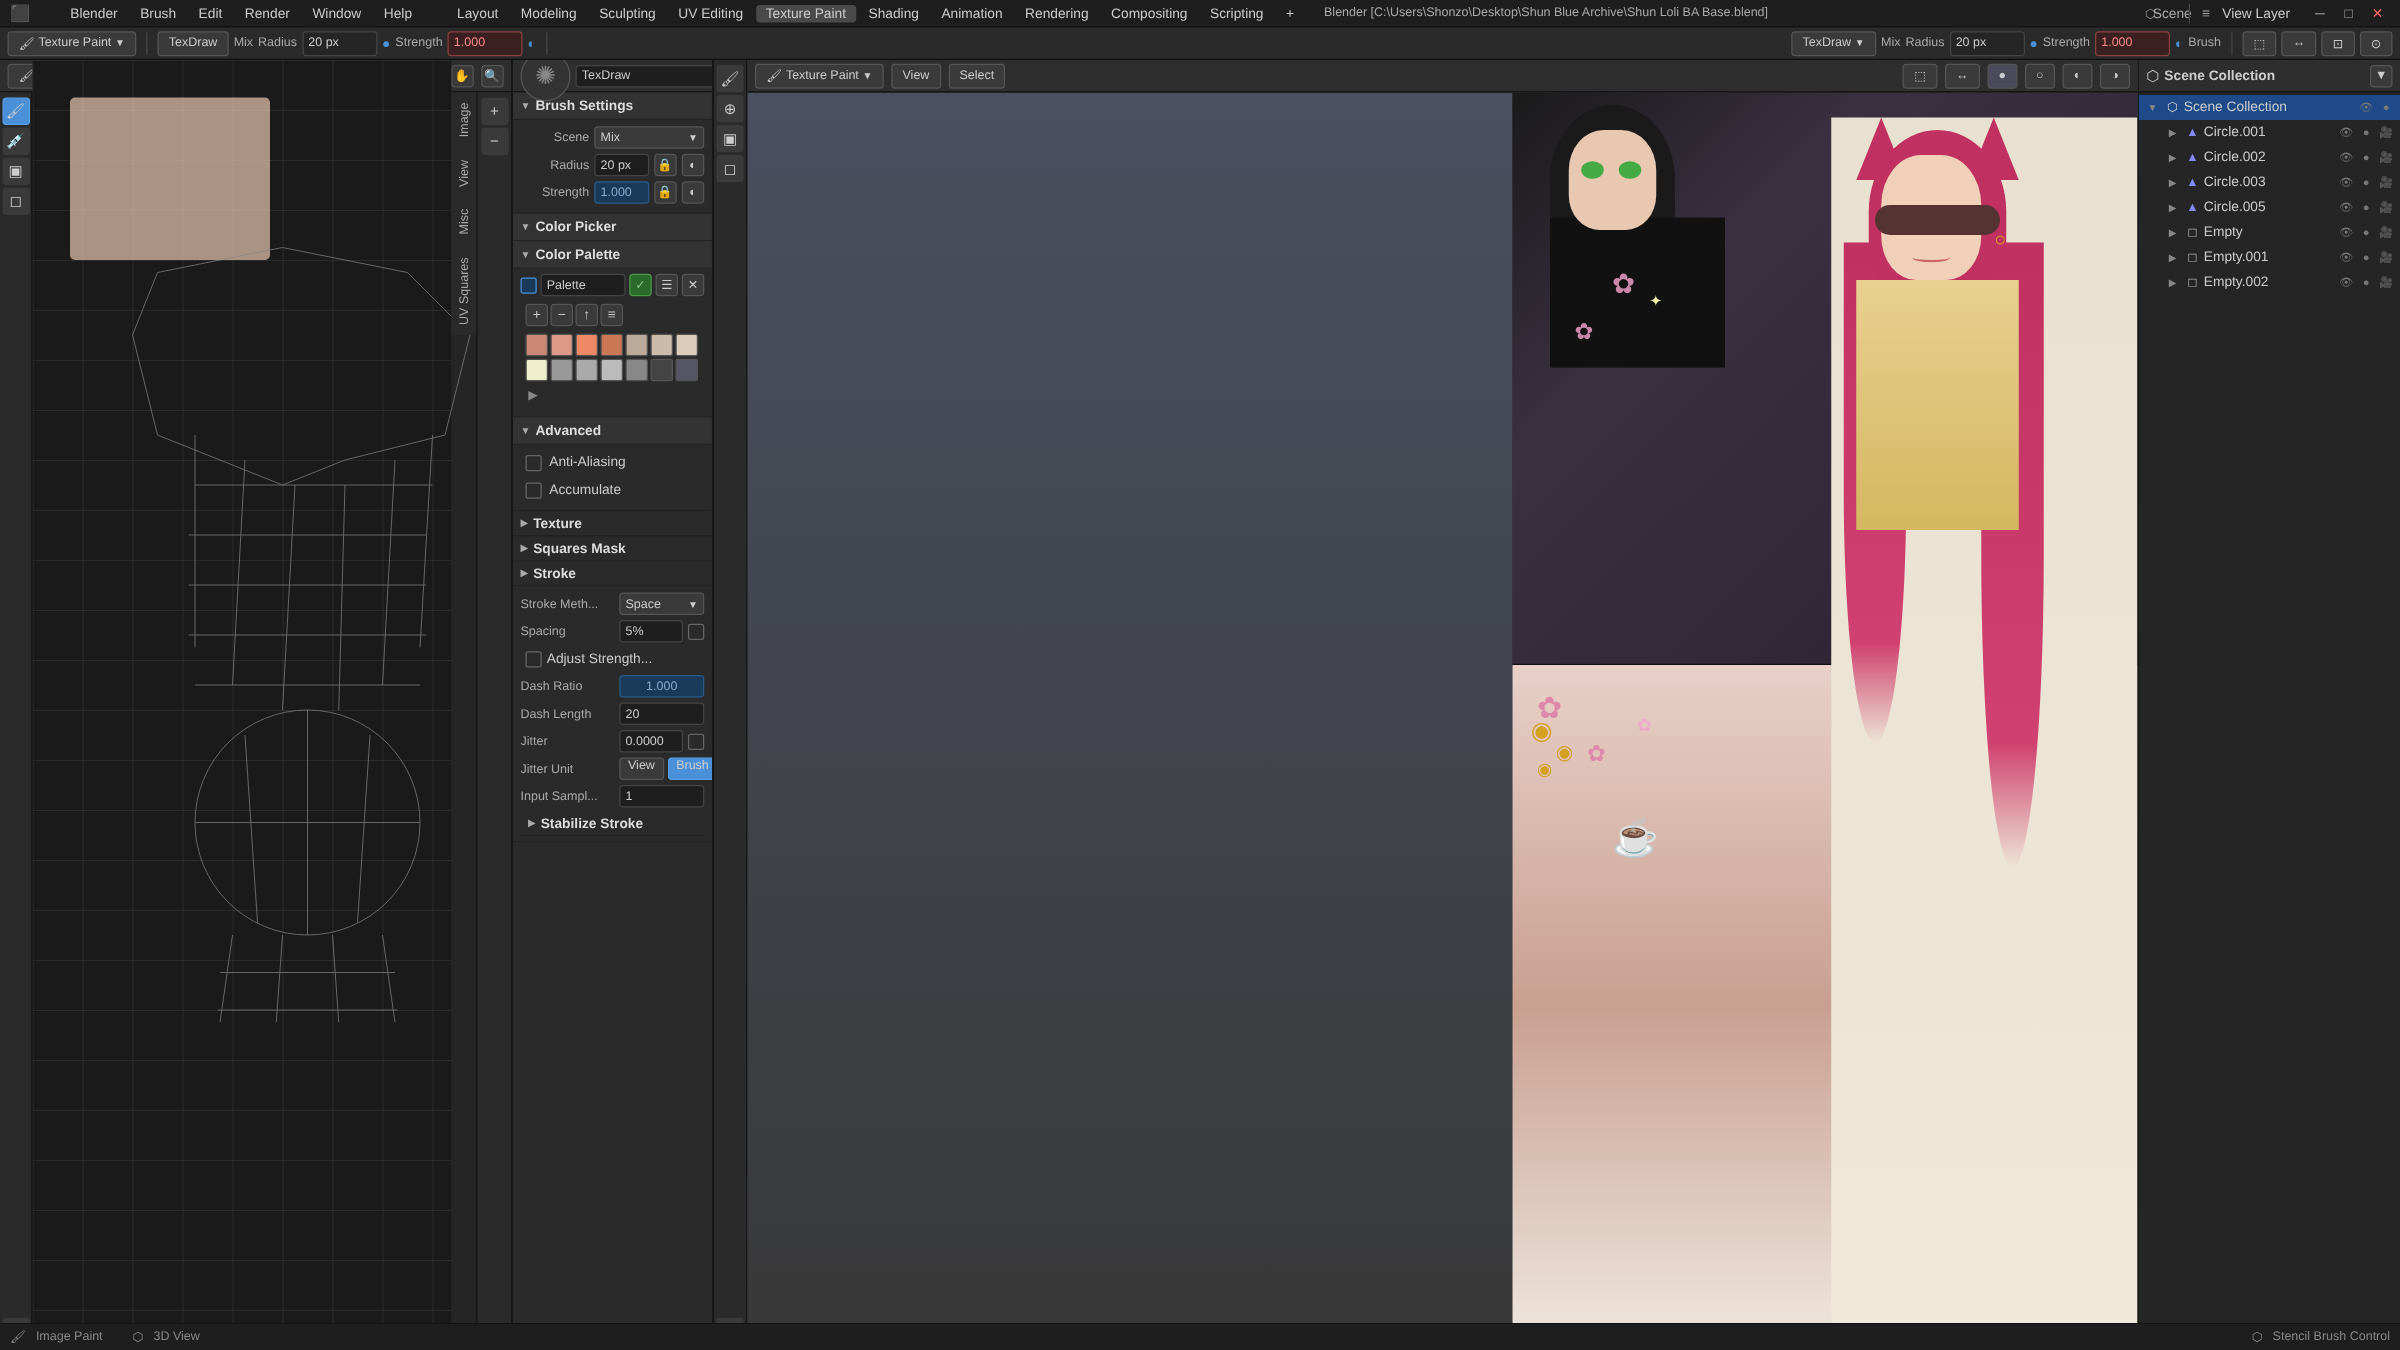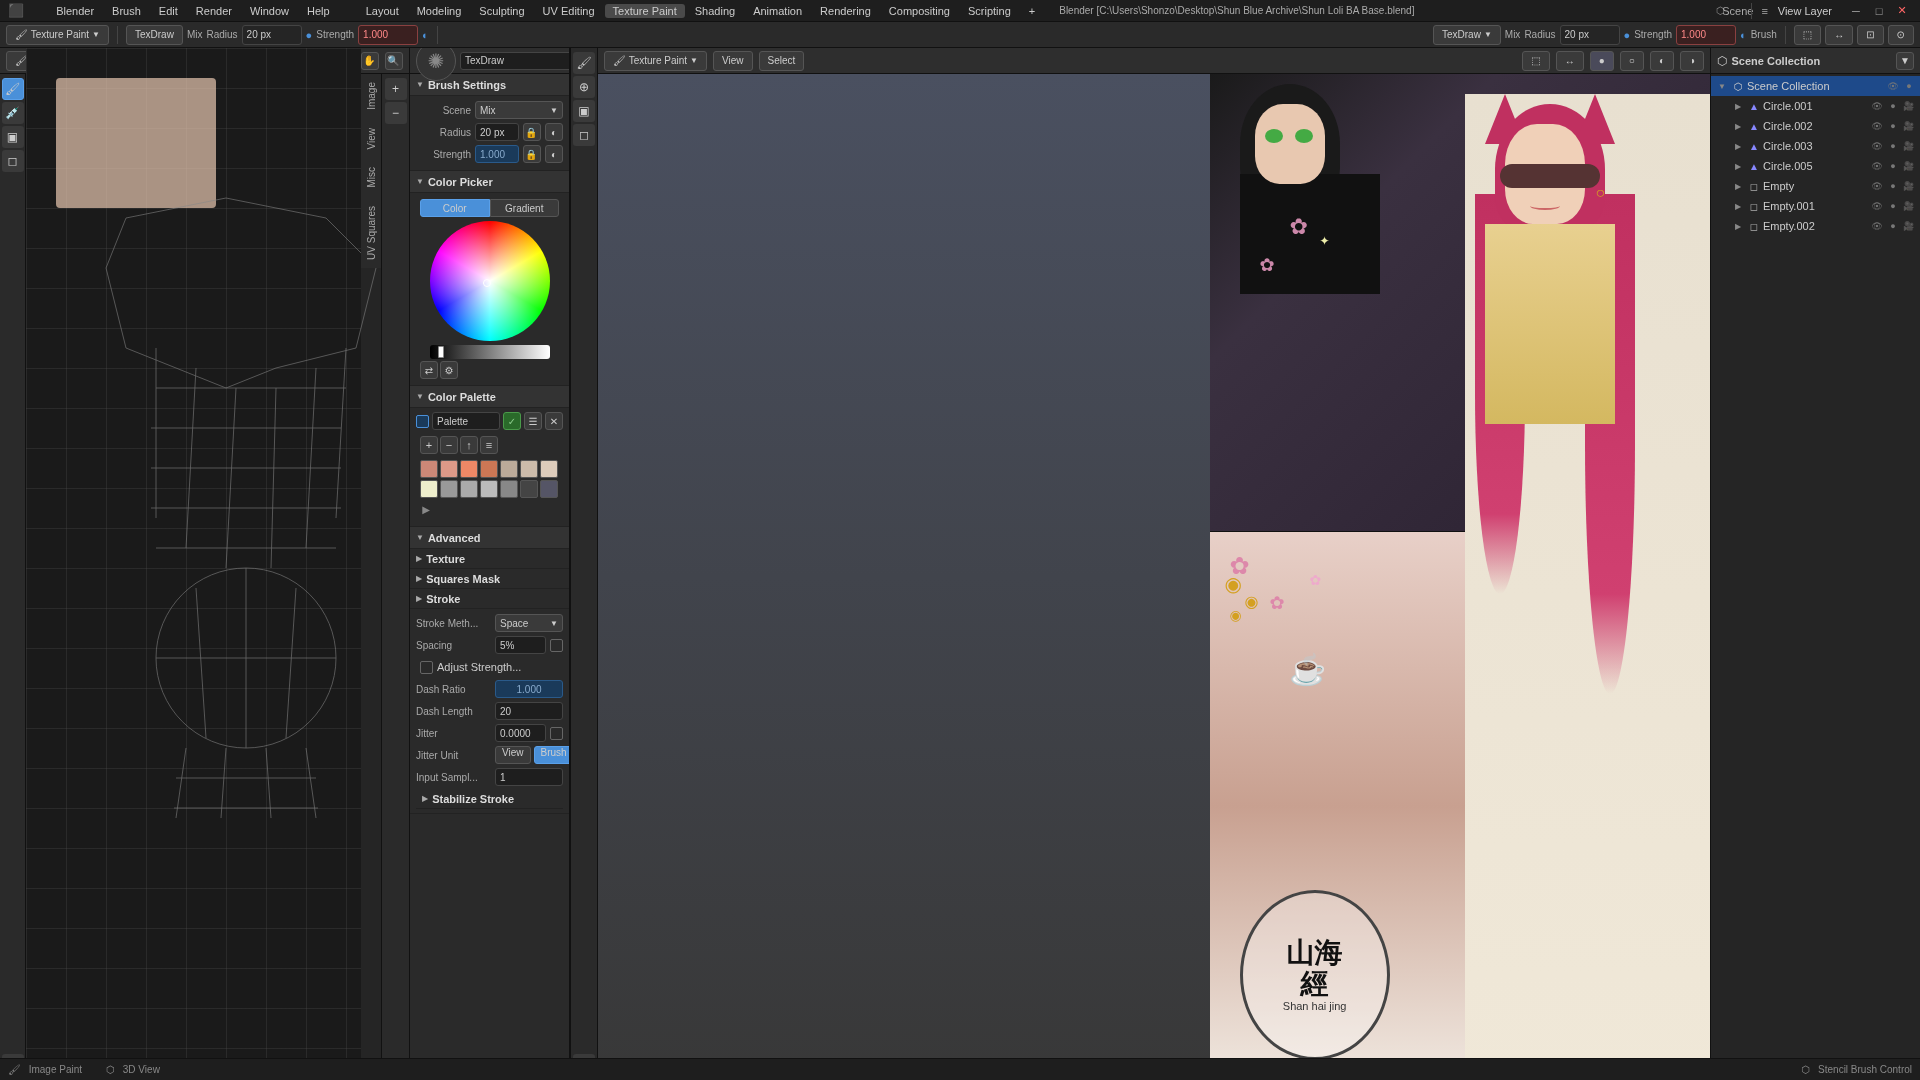--- a/index.html
+++ b/index.html
@@ -1028,42 +1028,20 @@
         </div>
         <div class="icon-btn">🔒</div>
         <div class="icon-btn">◐</div>
       </div>
     </div>
 
     <div class="section-header">
       <span class="section-triangle tri-down"></span>
       <span class="section-title">Color Picker</span>
     </div>
-    <div class="section-content">
-
-      <div class="color-tabs">
-        <div class="color-tab active">Color</div>
-        <div class="color-tab">Gradient</div>
-      </div>
-
-      <div class="color-wheel-container">
-        <div class="color-wheel">
-          <div class="color-wheel-dot" style="top:52%;left:48%;"></div>
-        </div>
-      </div>
-
-      <div class="color-value-bar">
-        <div style="position:absolute;left:8px;top:50%;transform:translateY(-50%);width:6px;height:12px;background:#fff;border:1px solid #888;border-radius:1px;"></div>
-      </div>
-
-      <div class="color-icon-row">
-        <div class="color-icon-btn">⇄</div>
-        <div class="color-icon-btn">⚙</div>
-      </div>
-    </div>
 
     <div class="section-header">
       <span class="section-triangle tri-down"></span>
       <span class="section-title">Color Palette</span>
     </div>
     <div class="section-content">
 
       <div style="display:flex;align-items:center;gap:3px;margin-bottom:4px;">
         <div class="check-dot"></div>
         <div class="prop-value" style="flex:1;">
@@ -1097,20 +1075,30 @@
         <div class="palette-color" style="background:#444444;"></div>
         <div class="palette-color" style="background:#555566;"></div>
         <div class="palette-arrow">▶</div>
       </div>
     </div>
 
     <div class="section-header">
       <span class="section-triangle tri-down"></span>
       <span class="section-title">Advanced</span>
     </div>
+    <div class="section-content">
+      <div class="check-row">
+        <div class="check-box"></div>
+        <span class="check-label">Anti-Aliasing</span>
+      </div>
+      <div class="check-row">
+        <div class="check-box"></div>
+        <span class="check-label">Accumulate</span>
+      </div>
+    </div>
 
     <div class="subsection-header">
       <span class="section-triangle tri-right"></span>
       <span class="section-title">Texture</span>
     </div>
 
     <div class="subsection-header">
       <span class="section-triangle tri-right"></span>
       <span class="section-title">Squares Mask</span>
     </div>
@@ -1225,25 +1213,20 @@
           <div style="position:absolute;top:180px;left:50px;font-size:18px;color:#cc88aa;z-index:5;">✿</div>
           <div style="position:absolute;top:160px;left:110px;font-size:12px;color:#eeeeaa;z-index:5;">✦</div>
         </div>
 
         <div style="flex:1.2;background:linear-gradient(180deg,#e8d0c8 0%,#c8a090 50%,#f0e8e0 100%);position:relative;overflow:hidden;">
 
           <div style="position:absolute;top:20px;left:20px;font-size:24px;color:#dd88aa;">✿</div>
           <div style="position:absolute;top:60px;left:60px;font-size:18px;color:#dd88aa;">✿</div>
           <div style="position:absolute;top:40px;left:100px;font-size:14px;color:#eeaacc;">✿</div>
 
-          <div style="position:absolute;bottom:20px;left:30px;width:150px;height:170px;background:rgba(255,255,255,0.3);border:3px solid #444;border-radius:50%;display:flex;flex-direction:column;align-items:center;justify-content:center;">
-            <div style="font-size:28px;font-weight:bold;color:#111;line-height:1.1;">山海</div>
-            <div style="font-size:28px;font-weight:bold;color:#111;line-height:1.1;">經</div>
-            <div style="font-size:11px;color:#333;">Shan hai jing</div>
-          </div>
 
           <div style="position:absolute;top:40px;left:15px;font-size:20px;color:#d4a020;">◉</div>
           <div style="position:absolute;top:60px;left:35px;font-size:16px;color:#d4a020;">◉</div>
           <div style="position:absolute;top:75px;left:20px;font-size:14px;color:#d4a020;">◉</div>
 
           <div style="position:absolute;top:80px;right:30px;font-size:14px;color:#44aaaa;">◆</div>
           <div style="position:absolute;top:100px;right:50px;font-size:10px;color:#44aaaa;">◆</div>
 
           <div style="position:absolute;top:120px;left:80px;font-size:30px;color:#4488aa;">☕</div>
         </div>

